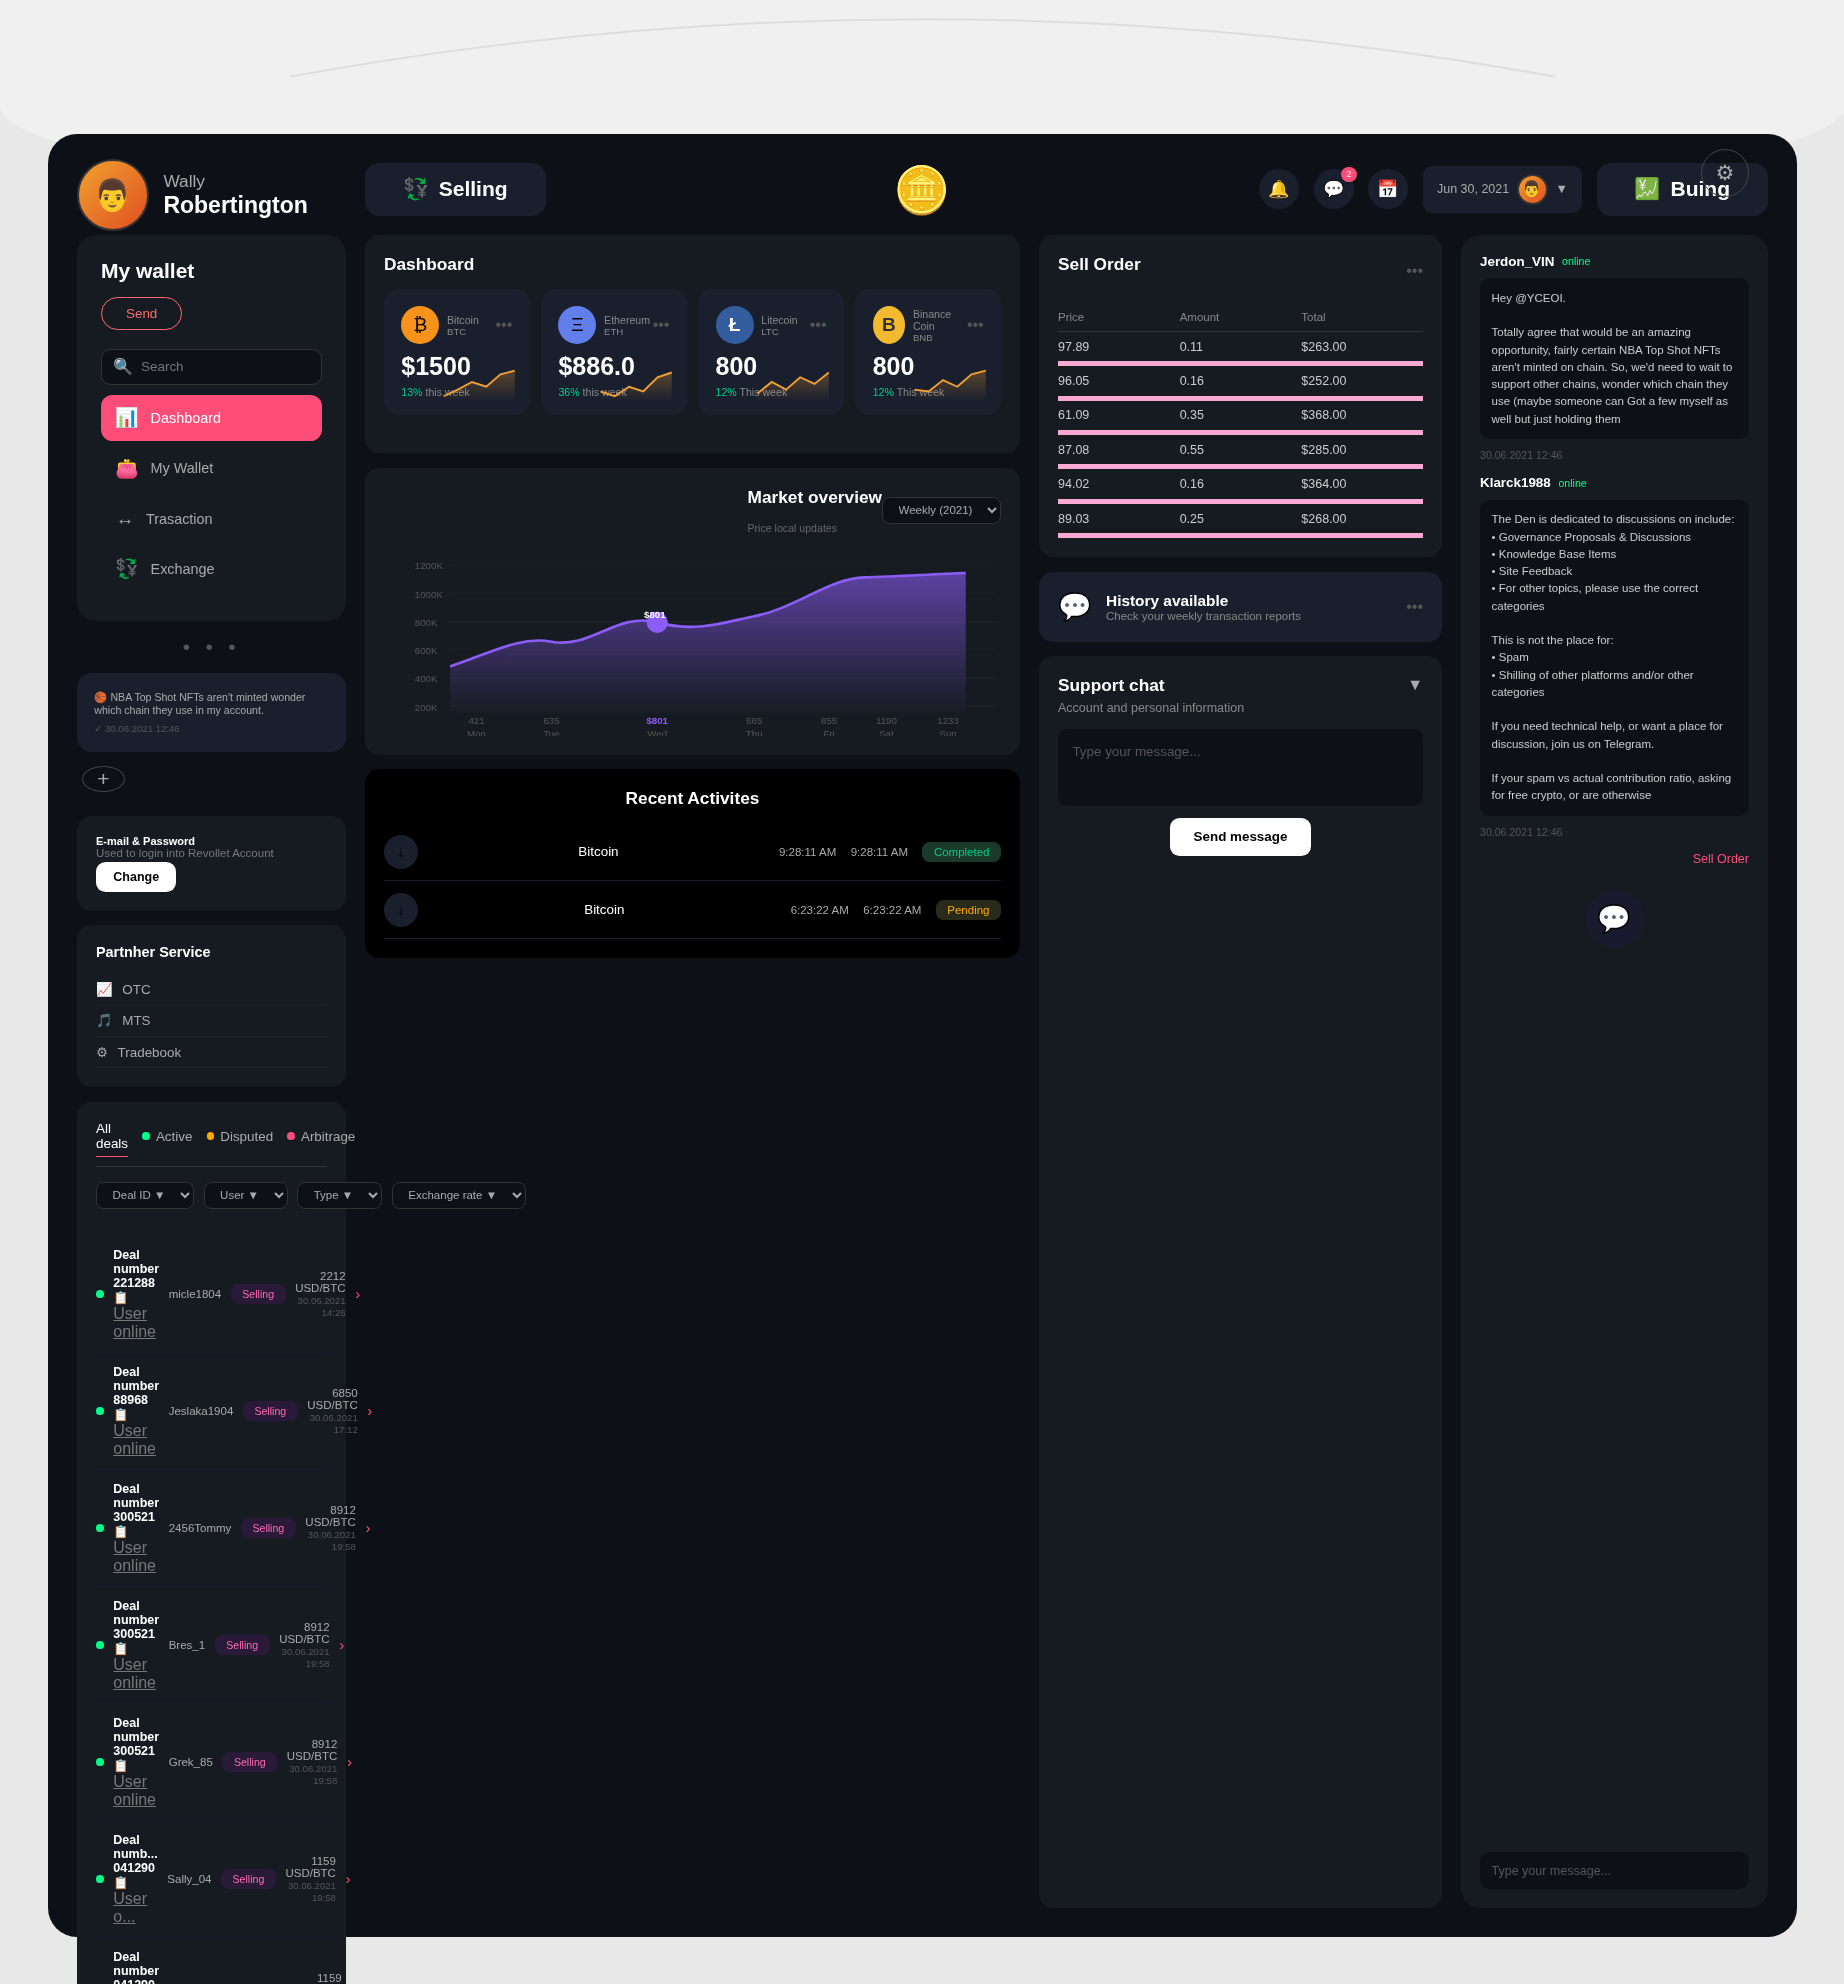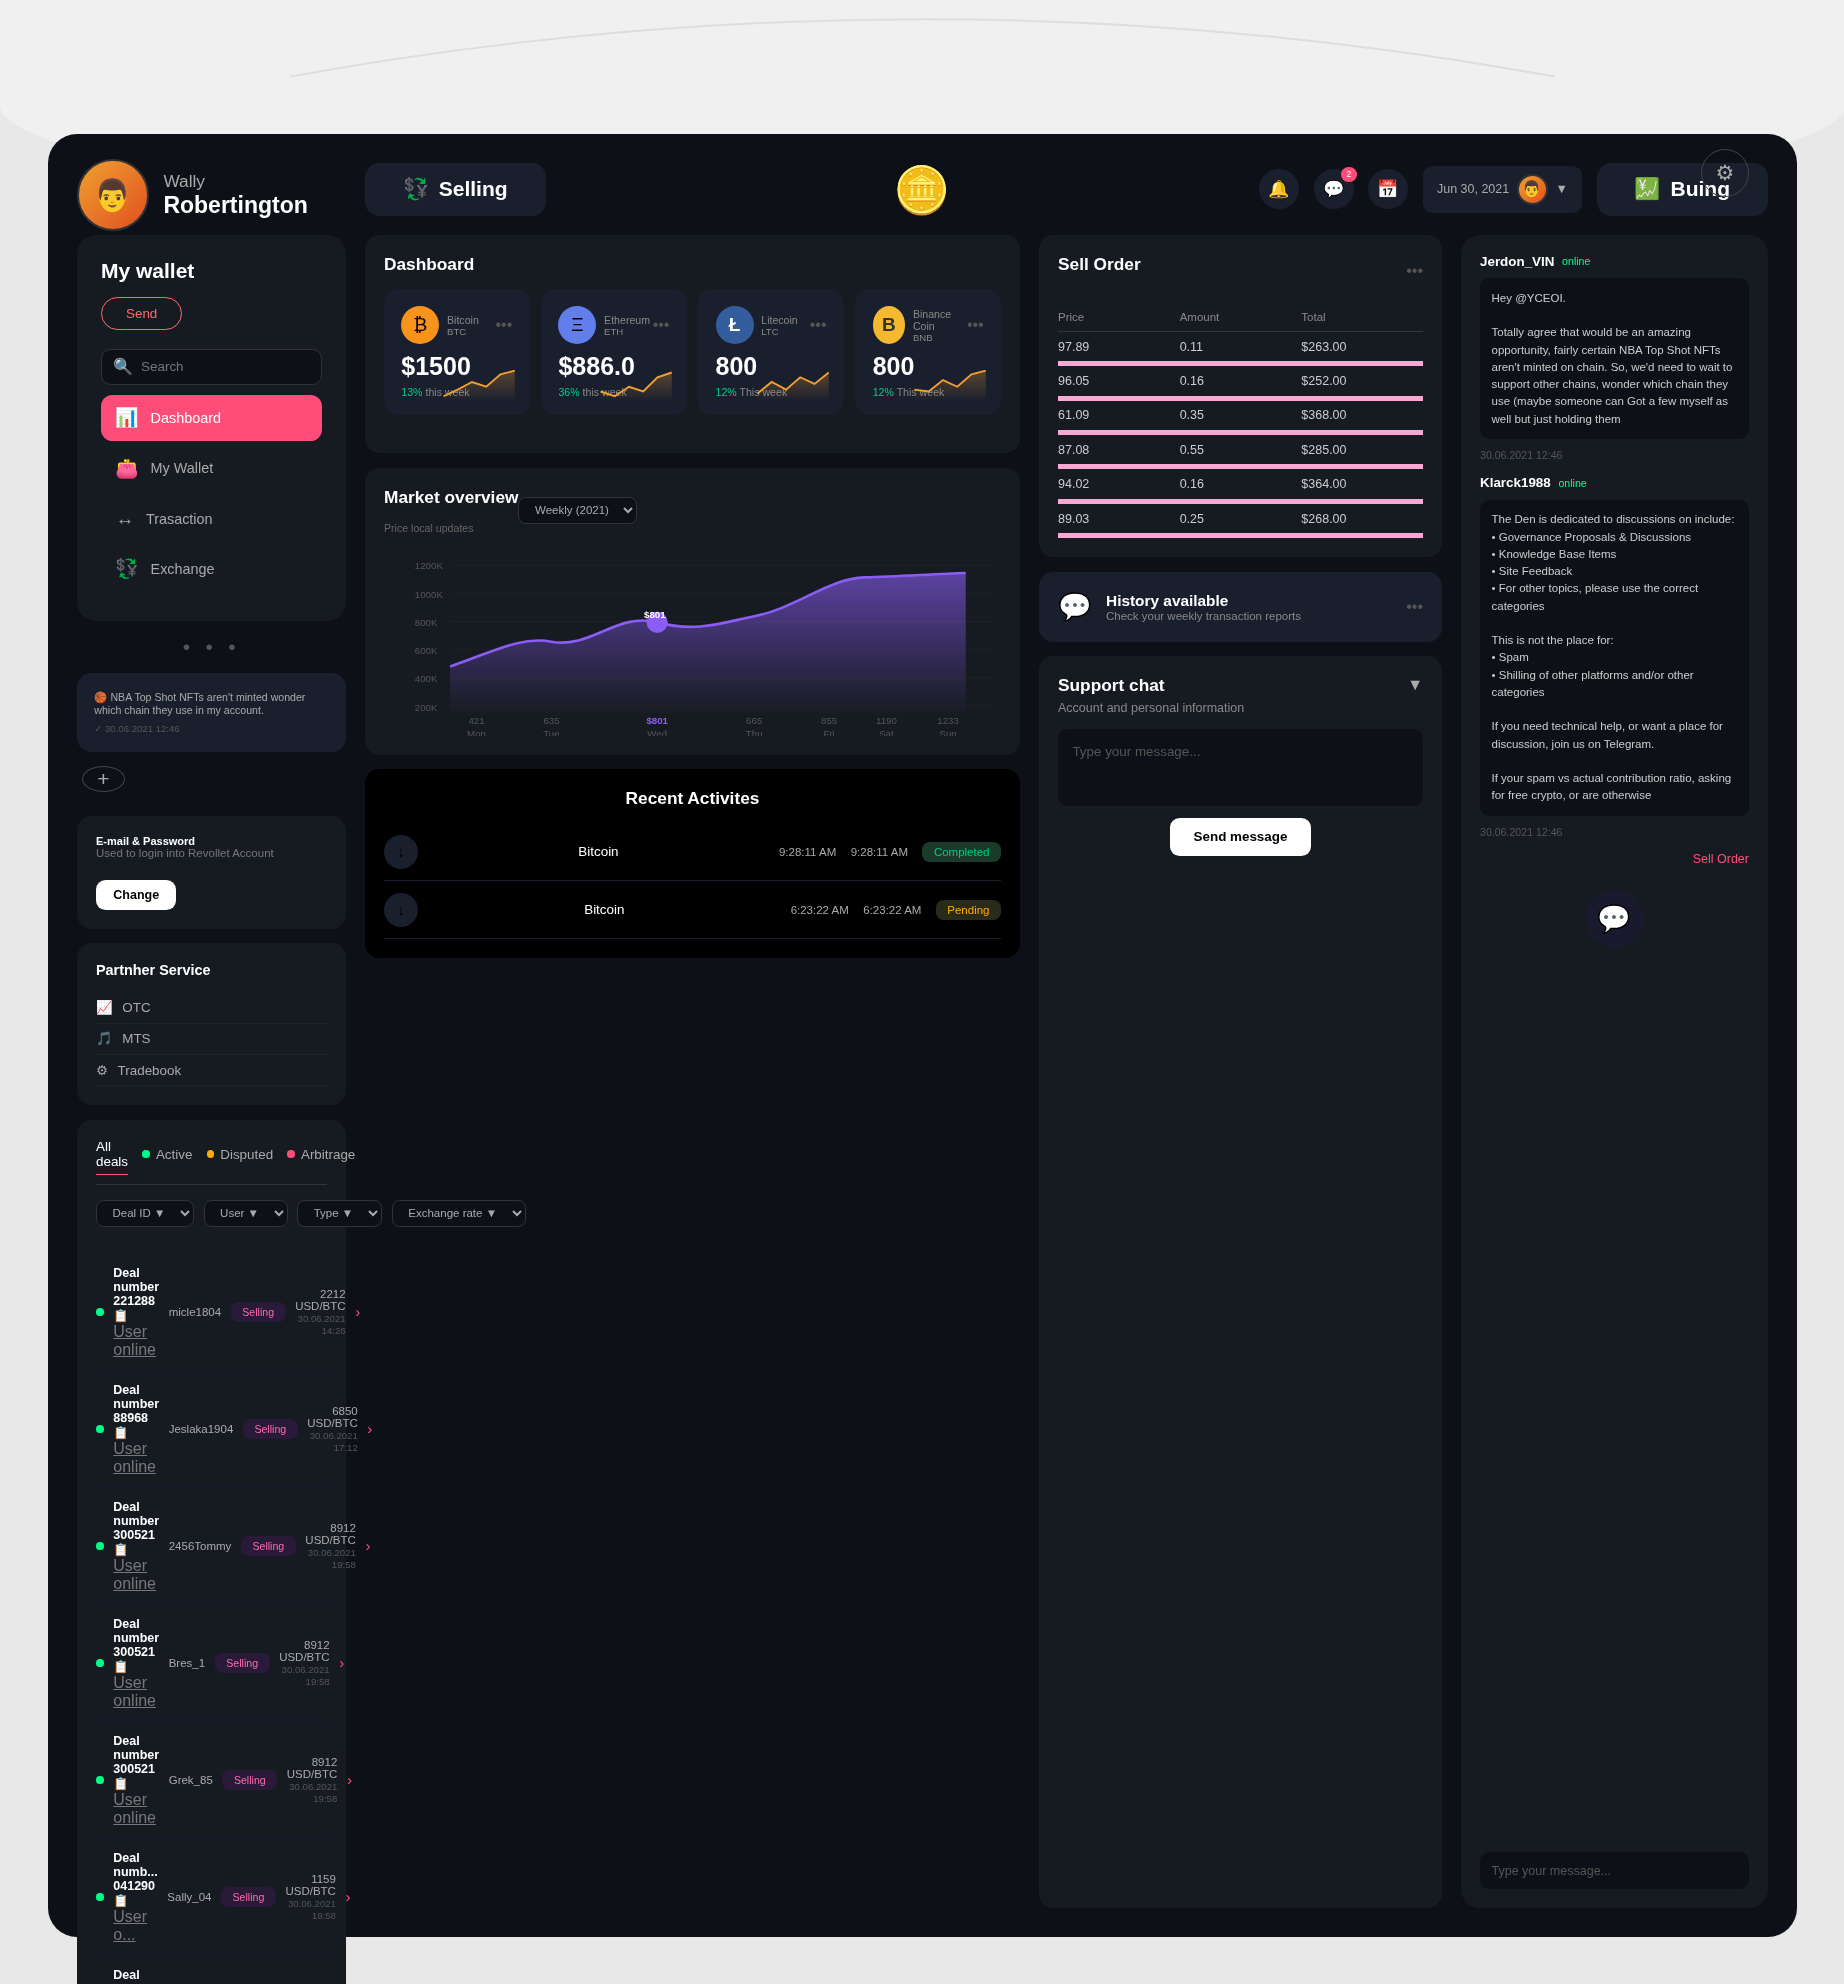--- a/index.html
+++ b/index.html
@@ -141,21 +141,21 @@
       font-size: 13.4px; outline: none; flex: 1;
     }
 
     .email-password-card {
       background: #161b22;
       border-radius: 14.4px;
       padding: 19px;
       margin-top: 9.6px;
     }
     .email-label { color: #fff; font-size: 11px; font-weight: bold; }
-    .email-sub { color: #777; font-size: 11.5px; margin-bottom: 21px; }
+    .email-sub { color: #777; font-size: 11.5px; margin-bottom: 3px; }
     .change-btn {
       background: #fff;
       color: #000;
       border: none;
       border-radius: 9.6px;
       padding: 7.7px 17.3px;
       cursor: pointer;
       font-size: 12.5px;
       font-weight: bold;
     }
@@ -282,21 +282,21 @@
       right: 9.6px; bottom: 14.4px;
       width: 77px; height: 38px;
     }
 
     
     .market-chart-card {
       background: #161b22;
       border-radius: 14.4px;
       padding: 19px;
     }
-    .chart-header { display: flex; align-items: center; justify-content: flex-start; margin-bottom: 9.6px; }
+    .chart-header { display: flex; align-items: center; justify-content: flex-end; margin-bottom: 9.6px; }
     .chart-subtitle { color: #666; font-size: 10.6px; }
     .weekly-selector {
       background: #0d1117; border: 1px solid #333; color: #aaa;
       padding: 5.8px 11.5px; border-radius: 7.7px; font-size: 11.5px;
     }
 
     .chart-area {
       height: 192px;
       position: relative;
     }

